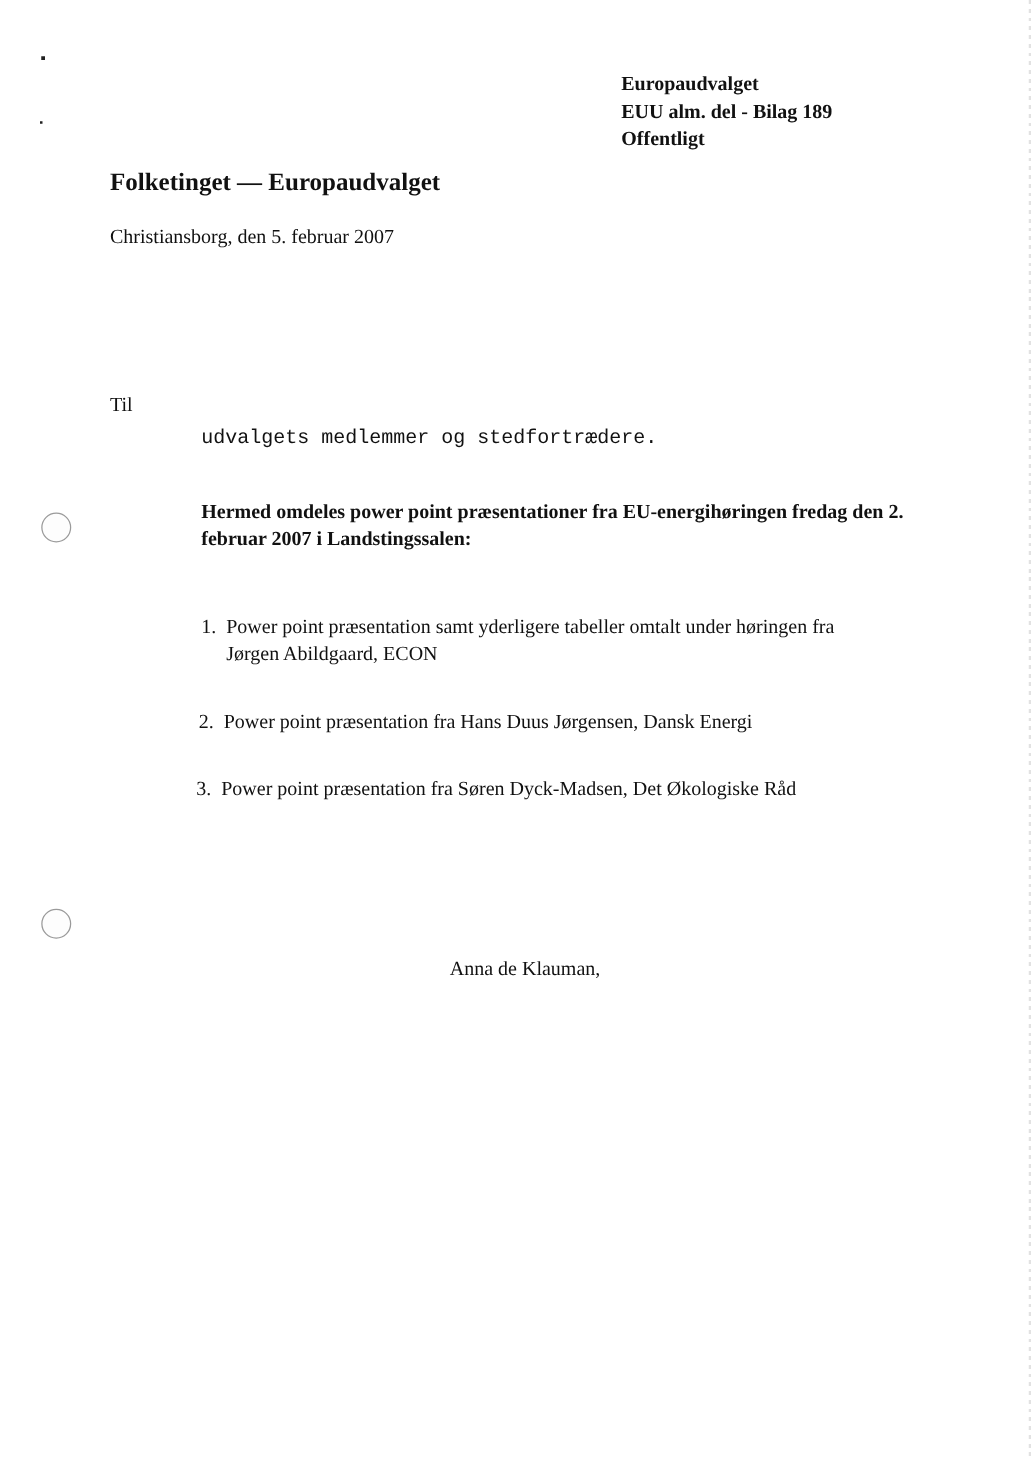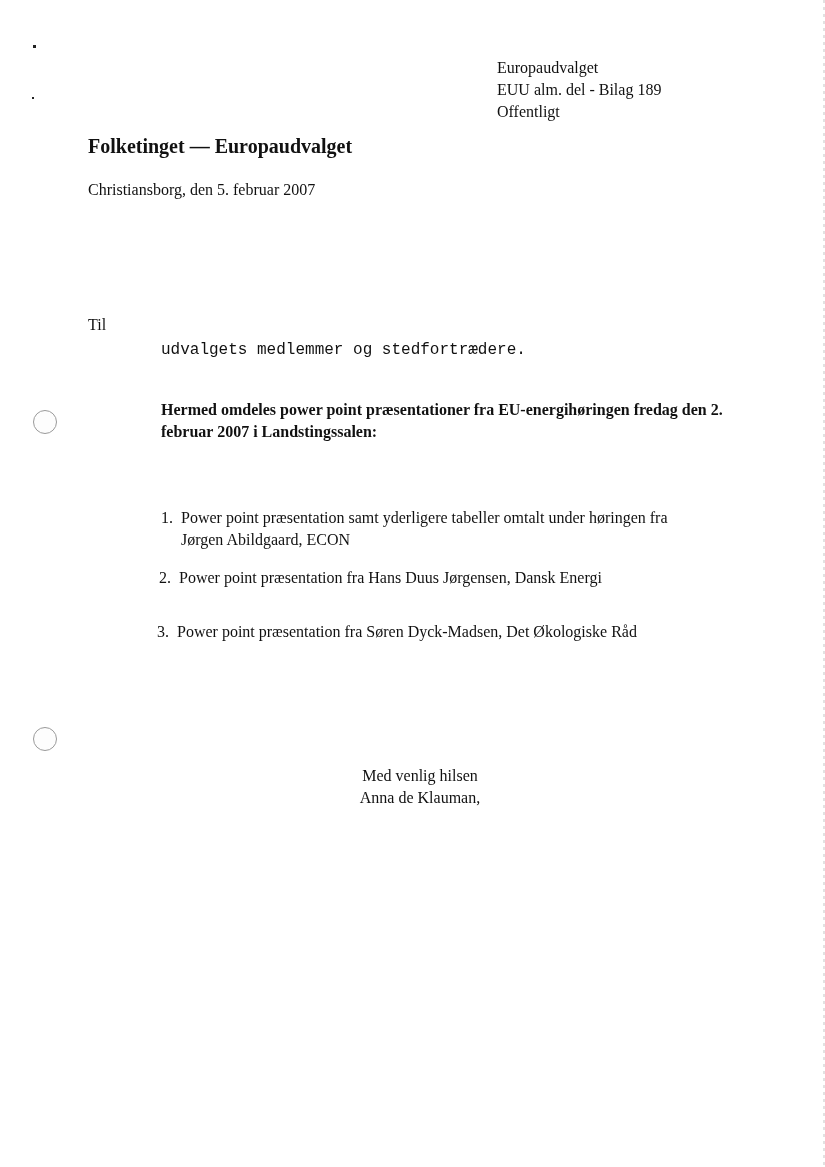--- a/index.html
+++ b/index.html
@@ -15,21 +15,21 @@
       font-family: "Liberation Serif", "DejaVu Serif", serif;
       color: #111111;
     }
     .abs { position: absolute; }
     .meta-block {
       left: 497px;
       top: 57px;
       font-size: 16px;
       line-height: 22px;
     }
-    .meta-block div { white-space: nowrap; }
+    .meta-block div { white-space: nowrap; font-weight: bold; }
     .org-title {
       left: 88px;
       top: 133px;
       font-size: 20px;
       font-weight: bold;
       line-height: 26px;
       white-space: nowrap;
     }
     .place-date {
       left: 88px;
@@ -63,21 +63,21 @@
     }
     .item {
       font-size: 16px;
       line-height: 22px;
       white-space: nowrap;
     }
     .item .num {
       display: inline-block;
       width: 20px;
     }
-    .item-1 { left: 161px; top: 491px; margin-top: 16px; }
+    .item-1 { left: 161px; top: 491px; }
     .item-1 .cont { display: block; padding-left: 20px; }
     .item-2 { left: 159px; top: 567px; }
     .item-3 { left: 157px; top: 621px; }
     .closing {
       left: 330px;
       top: 765px;
       width: 180px;
       text-align: center;
       font-size: 16px;
       line-height: 22px;
@@ -132,15 +132,14 @@
   <span class="cont">Jørgen Abildgaard, ECON</span>
 </div>
 <div class="abs item item-2">
   <span class="num">2.</span><span>Power point præsentation fra Hans Duus Jørgensen, Dansk Energi</span>
 </div>
 <div class="abs item item-3">
   <span class="num">3.</span><span>Power point præsentation fra Søren Dyck-Madsen, Det Økologiske Råd</span>
 </div>
 
 <div class="abs closing">
-  <div>Med venlig hilsen</div>
   <div>Anna de Klauman,</div>
 </div>
 
 </body></html>

